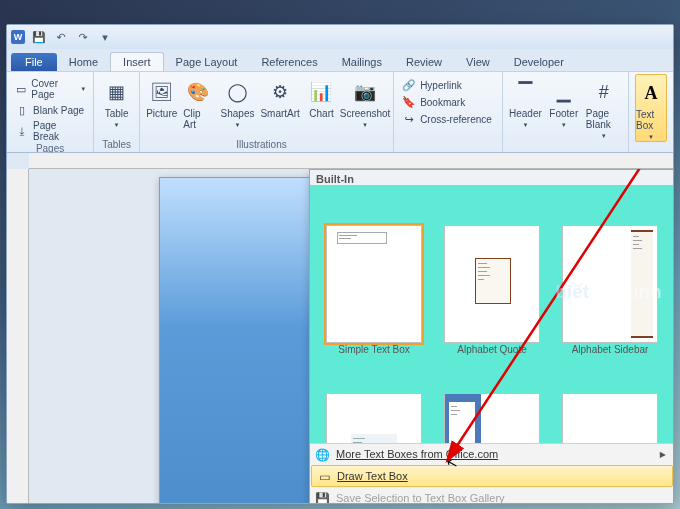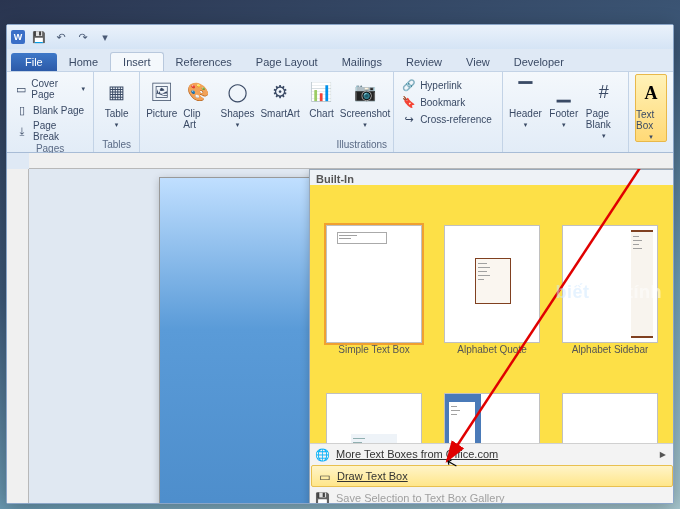--- a/index.html
+++ b/index.html
@@ -29,21 +29,21 @@
   .bigicon { width:28px;height:28px; display:flex;align-items:center;justify-content:center;font-size:18px;}
   .smallstack { display:flex; flex-direction:column; gap:1px; font-size:10px; color:#3a4a65; padding-top:3px;}
   .smalllink { display:flex; align-items:center; gap:4px; padding:1px 2px; cursor:pointer;}
   .smicon { width:14px;height:14px;display:inline-flex;align-items:center;justify-content:center;font-size:11px;}
 
   .ruler-h { height:16px; background:#f0f0f0; border-bottom:1px solid #b8b8b8; margin-left:22px; }
   .docarea { flex:1; display:flex; background:#e0e8f2; overflow:hidden; position:relative;}
   .ruler-v { width:22px; background:#f0f0f0; border-right:1px solid #b8b8b8; }
   .page { margin:8px 0 0 130px; width:440px; height:380px; background:linear-gradient(#c0dfff,#5a9bd8 40%, #4a8ac8); box-shadow:0 2px 8px rgba(0,0,0,.2); border:1px solid #999; }
 
-  .gallery { position:absolute; top:0; left:302px; width:366px; height:340px; background:#fde047; border:1px solid #9aa8b8; box-shadow:2px 3px 10px rgba(0,0,0,.3); display:flex; flex-direction:column; }
+  .gallery { position:absolute; top:0; left:302px; width:366px; height:340px; background:#5eead4; border:1px solid #9aa8b8; box-shadow:2px 3px 10px rgba(0,0,0,.3); display:flex; flex-direction:column; }
   .gal-head { padding:3px 6px 0; font-size:11px; font-weight:600; color:#555; background:#eef2f6;}
   .gal-grid { flex:1; display:grid; grid-template-columns:repeat(3,1fr); grid-template-rows:repeat(2,1fr); padding:4px 6px; gap:2px; overflow:hidden; }
   .gal-item { display:flex; flex-direction:column; align-items:center; cursor:pointer;margin-top:36px; }
   .gal-thumb { width:96px; height:118px; background:#fff; border:1px solid #c0c0c0; position:relative; overflow:hidden; }
   .gal-item.sel .gal-thumb { outline:2px solid #f0a030; }
   .gal-cap { font-size:10px; color:#555; padding-top:1px; white-space:nowrap; overflow:hidden; text-overflow:ellipsis; max-width:100px;}
   .gal-footer { border-top:1px solid #d0d0d0; background:#f3f3f3; }
   .gal-menu { padding:4px 8px 4px 26px; font-size:11px; color:#333; position:relative; cursor:pointer; }
   .gal-menu .ic { position:absolute; left:5px; top:3px; width:16px;height:16px; display:flex;align-items:center;justify-content:center;font-size:12px;}
   .gal-menu.hl { background:linear-gradient(#fff4c8,#ffe68a); border:1px solid #e8c050; border-radius:2px; margin:1px; padding-left:25px;}
@@ -72,22 +72,22 @@
       <span class="qat-btn">↶</span>
       <span class="qat-btn">↷</span>
       <span class="qat-btn">▾</span>
     </div>
   </div>
 
   <div class="tabrow">
     <div class="filetab">File</div>
     <div class="rtab">Home</div>
     <div class="rtab active">Insert</div>
+    <div class="rtab">Page Layout</div>
     <div class="rtab">References</div>
-    <div class="rtab">Page Layout</div>
     <div class="rtab">Mailings</div>
     <div class="rtab">Review</div>
     <div class="rtab">View</div>
     <div class="rtab">Developer</div>
   </div>
 
   <div class="ribbon">
     <div class="rgroup" style="width:88px">
       <div class="rgroup-body">
         <div class="smallstack">
@@ -140,21 +140,21 @@
         <div class="bigbtn">
             <div class="bigicon">📊</div>
             <span>Chart</span>
           </div>
         <div class="bigbtn">
             <div class="bigicon">📷</div>
             <span>Screenshot</span>
             <span style="font-size:7px">▾</span>
           </div>
       </div>
-      <div class="rgroup-label" style="text-align:right;padding-left:90px">Illustrations</div>
+      <div class="rgroup-label" style="text-align:left;padding-left:90px">Illustrations</div>
     </div>
     <div class="rgroup" style="width:110px">
       <div class="rgroup-body">
         <div class="smallstack">
           <div class="smalllink">
               <span class="smicon">🔗</span>
               <span>Hyperlink</span>
             </div>
           <div class="smalllink">
               <span class="smicon">🔖</span>

